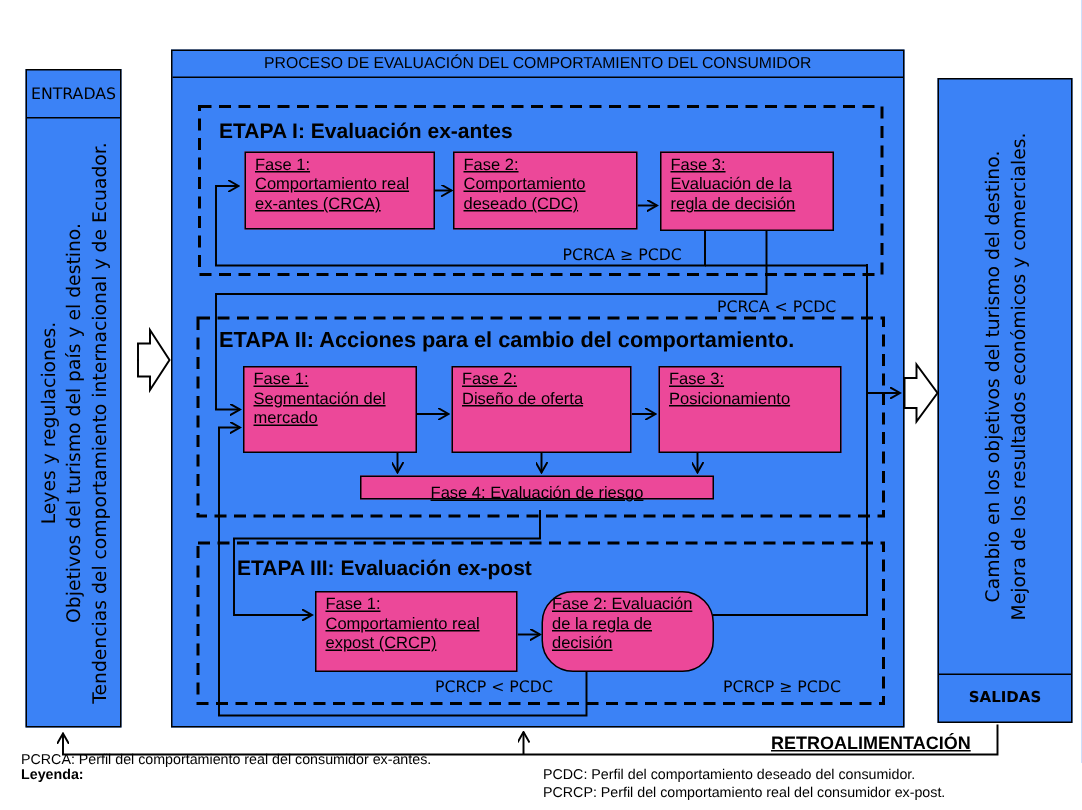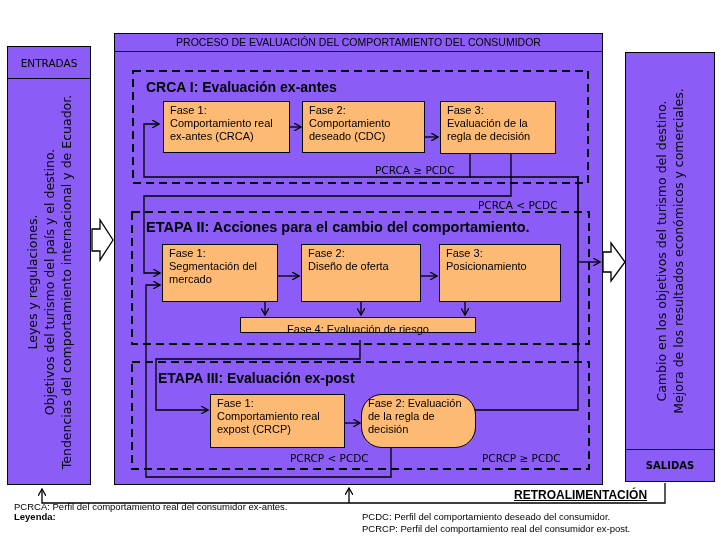--- a/index.html
+++ b/index.html
@@ -1,30 +1,30 @@
 <!DOCTYPE html>
 <html><head>
 <meta charset="utf-8">
 <style>
   html, body { margin: 0; padding: 0; background: #ffffff; }
   body { width: 721px; height: 540px; position: relative; overflow: hidden; font-family: "Liberation Sans", sans-serif; color: #000; }
   .abs { position: absolute; box-sizing: border-box; }
-  .box { border: 1.5px solid #000; background: #8b5cf6; padding-left: 28px; }
+  .box { border: 1.5px solid #000; background: #3b82f6; padding-left: 28px; }
   .hdr { font-family: "DejaVu Sans", sans-serif; font-size: 10.5px; text-align: center; }
   .vtext { position: absolute; left: 50%; top: 50%; transform: translate(-50%, -50%) rotate(-90deg); white-space: nowrap; font-family: "DejaVu Sans", sans-serif; font-size: 12.5px; line-height: 17px; text-align: center; }
   .stage-title { font-weight: bold; font-size: 14px; white-space: nowrap; }
-  .fase { border: 1.5px solid #000; background: #fdba74; font-size: 11px; line-height: 13px; padding: 2px 6px; }
+  .fase { border: 1.5px solid #000; background: #ec4899; font-size: 11px; line-height: 13px; padding: 2px 6px; text-decoration: underline; }
   .cond { font-family: "DejaVu Sans", sans-serif; font-size: 10.5px; white-space: nowrap; }
   .legend { font-size: 9.5px; line-height: 12px; white-space: nowrap; }
   svg.wires { position: absolute; left: 0; top: 0; }
 </style>
 </head>
 <body>
 
-<div class="abs box" style="left:7px; top:46px; width:84px; height:439px;">
+<div class="abs box" style="left:17px; top:46px; width:64px; height:439px;">
   <div class="abs hdr" style="left:0; top:0; width:100%; height:32px; line-height:32px; border-bottom:1.5px solid #000; font-size:10.5px;">ENTRADAS</div>
   <div class="abs" style="left:0; top:32px; width:100%; height:405px;">
     <div class="vtext">
       <div>Leyes y regulaciones.</div>
       <div>Objetivos del turismo del país y el destino.</div>
       <div>Tendencias del comportamiento internacional y de Ecuador.</div>
     </div>
   </div>
 </div>
 
@@ -76,21 +76,21 @@
 
   <polyline points="391,448 391,477 146,477 146,285 160,285" fill="none" stroke="#000" stroke-width="1.3" marker-end="url(#ah)"></polyline>
 
   <polygon points="92,229 100,229 100,220 113,240 100,260 100,251 92,251" fill="#fff" stroke="#000" stroke-width="1.3"></polygon>
   <polygon points="603,252 611,252 611,243 625,262 611,281 611,272 603,272" fill="#fff" stroke="#000" stroke-width="1.3"></polygon>
 
   <polyline points="665,483 665,503 42,503 42,489" fill="none" stroke="#000" stroke-width="1.3" marker-end="url(#ah)"></polyline>
   <line x1="349" y1="503" x2="349" y2="488" stroke="#000" stroke-width="1.3" marker-end="url(#ah)"></line>
 </svg>
 
-<div class="abs stage-title" style="left:146px; top:79px;">CRCA  I: Evaluación ex-antes</div>
+<div class="abs stage-title" style="left:146px; top:79px;">ETAPA  I: Evaluación ex-antes</div>
 <div class="abs fase" style="left:163px; top:101px; width:127px; height:52px;">
   <div>Fase 1:</div>
   <div>Comportamiento real ex-antes (CRCA)</div>
 </div>
 <div class="abs fase" style="left:302px; top:101px; width:123px; height:52px;">
   <div>Fase 2:</div>
   <div>Comportamiento deseado (CDC)</div>
 </div>
 <div class="abs fase" style="left:440px; top:101px; width:116px; height:53px;">
   <div>Fase 3:</div>

